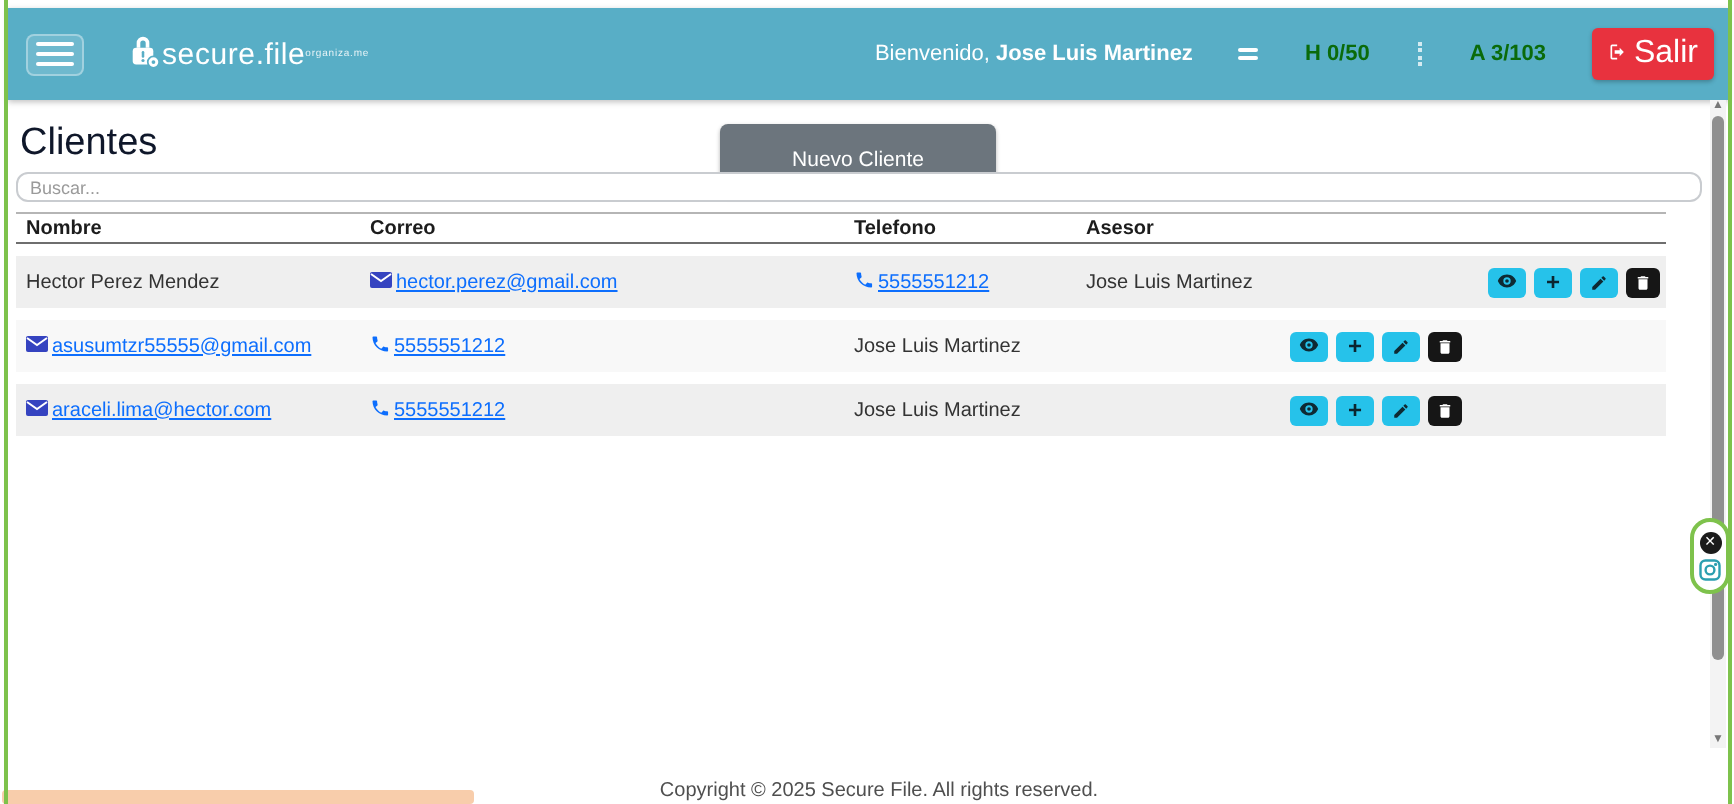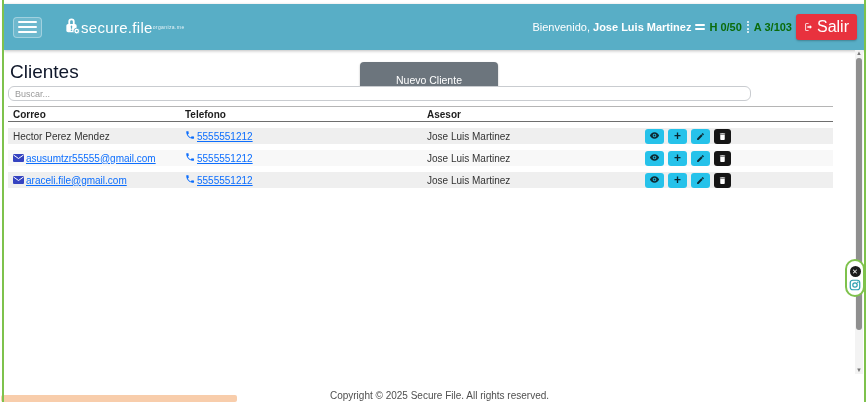--- a/index.html
+++ b/index.html
@@ -18,48 +18,48 @@
             box-shadow:0 1px 3px rgba(0,0,0,.25); z-index:5; }
   .hamburger { margin-left:9px; width:29px; height:21px; border-radius:4px;
                background:rgba(255,255,255,.14); border:1px solid rgba(255,255,255,.35);
                display:flex; flex-direction:column; justify-content:center; gap:3px;
                align-items:center; cursor:pointer; }
   .hamburger i { display:block; width:19px; height:2px; background:#fff; border-radius:1px; }
   .brand { margin-left:20px; display:flex; flex-direction:row; align-items:center; line-height:1; }
   .brand-name { color:#fff; font-size:15px; letter-spacing:.3px; margin-top:1px; }
   .brand-tag { color:rgba(255,255,255,.85); font-size:5px; margin-top:1px; letter-spacing:.4px; }
 
-  .header-right { margin-left:auto; margin-right:7px; display:flex; align-items:center; gap:4px; }
+  .header-right { margin-left:auto; margin-right:7px; display:flex; align-items:center; gap:23px; }
   .welcome { color:#fff; font-size:11px; white-space:nowrap; }
   .welcome b { font-weight:bold; }
   .eqicon { display:inline-flex; flex-direction:column; gap:2px; }
   .eqicon i { width:10px; height:2px; background:#fff; border-radius:1px; }
   .quota { color:#0a6b0a; font-size:11px; font-weight:bold; white-space:nowrap; }
   .dotsep { height:12px; border-left:2px dotted rgba(255,255,255,.75); margin:0 1px; }
   .logout-btn { display:flex; align-items:center; gap:3px; background:#e8323e; color:#fff;
                 border:none; border-radius:3px; font-size:16px; padding:4px 8px; cursor:pointer;
                 font-family:inherit; box-shadow:0 1px 2px rgba(0,0,0,.25);text-align:center; }
 
   
   .page-title { position:absolute; left:10px; top:61px; font-size:19px; font-weight:normal; color:#0f172a; }
   .new-btn { position:absolute; left:360px; top:62px; width:138px; height:36px;
              background:#6c757d; border:none; border-radius:4px; color:#fff; font-size:10.5px;
              font-family:inherit; cursor:pointer; box-shadow:0 1px 2px rgba(0,0,0,.3); }
-  .search { position:absolute; left:8px; top:86px; width:743px; height:15px;
+  .search { position:absolute; left:8px; top:86px; width:843px; height:15px;
             border:1px solid #c9ccd0; border-radius:6px; font-size:9px; padding:0 6px;
             font-family:inherit; color:#444; outline:none; }
   .search::placeholder { color:#9a9a9a; }
 
   
   .table { position:absolute; left:8px; top:106px; width:825px; }
   .tgrid { display:grid; grid-template-columns:172px 242px 116px 196px 1fr; align-items:center; }
   .thead { height:16px; border-top:1px solid #b5b5b5; border-bottom:1px solid #6e6e6e;
            font-size:10px; font-weight:bold; color:#1c1c1c; }
   .thead > div, .trow > div { padding-left:5px; overflow:hidden; white-space:nowrap; }
-  .trow { height:16px; margin-top:6px; font-size:10px; color:#333; }
+  .trow { height:26px; margin-top:6px; font-size:10px; color:#333; }
   .trow.odd { background:#efefef; }
   .trow.even { background:#f8f8f8; }
   .cell-link { color:#0d6efd; text-decoration:underline; display:inline-flex; align-items:center; gap:2px; cursor:pointer; }
   .cell-link svg { flex:0 0 auto; }
   .actions { display:flex; justify-content:flex-end; gap:4px; padding-right:3px; }
   .abtn { width:19px; height:15px; border:none; border-radius:3px; background:#26c2ea;
           display:flex; align-items:center; justify-content:center; cursor:pointer;
           color:#0b2530; font-family:inherit; padding:0; }
   .abtn.plus { font-size:12px; font-weight:bold; line-height:1; }
   .abtn.delete { background:#161616; width:17px; }
@@ -133,64 +133,35 @@
       </button>
     </div>
   </div>
 
   <div class="page-title">Clientes</div>
   <button class="new-btn">Nuevo Cliente</button>
   <input class="search" type="text" placeholder="Buscar..." style="">
 
   <div class="table">
     <div class="tgrid thead">
+      <div>Nombre</div>
       <div>Correo</div>
       <div>Telefono</div>
       <div>Asesor</div>
       <div></div>
     </div>
 
     <div class="tgrid trow odd">
       <div>Hector Perez Mendez</div>
       <div><a class="cell-link">
-            <span><svg width="10" height="10" viewBox="0 0 24 24">
-                <path d="M6.6 10.8c1.5 3 3.9 5.4 6.9 6.9l2.3-2.3c.3-.3.7-.4 1.1-.2 1.2.4 2.5.6 3.8.6.6 0 1 .4 1 1V20c0 .6-.4 1-1 1C10.6 21 3 13.4 3 4c0-.6.4-1 1-1h3.5c.6 0 1 .4 1 1 0 1.3.2 2.6.6 3.8.1.4 0 .8-.2 1.1z" fill="#0d6efd"></path>
-              </svg></span>
-            <span>5555551212</span>
-          </a></div>
-      <div>Jose Luis Martinez</div>
-      <div class="actions">
-        <button class="abtn">
-            <span><svg width="11" height="11" viewBox="0 0 24 24">
-                <path d="M12 5C7 5 3.7 8 2 12c1.7 4 5 7 10 7s8.3-3 10-7c-1.7-4-5-7-10-7zm0 11a4 4 0 1 1 0-8 4 4 0 0 1 0 8zm0-2a2 2 0 1 0 0-4 2 2 0 0 0 0 4z" fill="#0e2a33"></path>
-              </svg></span>
-          </button>
-        <button class="abtn plus">
-            <span>+</span>
-          </button>
-        <button class="abtn">
-            <span><svg width="9" height="9" viewBox="0 0 24 24">
-                <path d="M3 17.25V21h3.75L17.8 9.94l-3.75-3.75L3 17.25zM20.7 7.04c.39-.39.39-1.02 0-1.41l-2.34-2.34c-.39-.39-1.02-.39-1.41 0l-1.83 1.83 3.75 3.75 1.83-1.83z" fill="#0e2a33"></path>
-              </svg></span>
-          </button>
-        <button class="abtn delete">
-            <span><svg width="9" height="9" viewBox="0 0 24 24">
-                <path d="M6 19c0 1.1.9 2 2 2h8c1.1 0 2-.9 2-2V7H6v12zM19 4h-3.5l-1-1h-5l-1 1H5v2h14V4z" fill="#fff"></path>
-              </svg></span>
-          </button>
-      </div>
-    </div>
-
-    <div class="tgrid trow even">
-      <div><a class="cell-link">
             <span><svg width="11" height="8" viewBox="0 0 11 8">
                 <rect width="11" height="8" rx="1" fill="#3543c0"></rect>
                 <path d="M.5 1l5 3.5L10.5 1" stroke="#fff" stroke-width="1" fill="none"></path>
               </svg></span>
-            <span>asusumtzr55555@gmail.com</span>
+            <span>hector.perez@gmail.com</span>
           </a></div>
       <div><a class="cell-link">
             <span><svg width="10" height="10" viewBox="0 0 24 24">
                 <path d="M6.6 10.8c1.5 3 3.9 5.4 6.9 6.9l2.3-2.3c.3-.3.7-.4 1.1-.2 1.2.4 2.5.6 3.8.6.6 0 1 .4 1 1V20c0 .6-.4 1-1 1C10.6 21 3 13.4 3 4c0-.6.4-1 1-1h3.5c.6 0 1 .4 1 1 0 1.3.2 2.6.6 3.8.1.4 0 .8-.2 1.1z" fill="#0d6efd"></path>
               </svg></span>
             <span>5555551212</span>
           </a></div>
       <div>Jose Luis Martinez</div>
       <div class="actions">
         <button class="abtn">
@@ -207,27 +178,64 @@
               </svg></span>
           </button>
         <button class="abtn delete">
             <span><svg width="9" height="9" viewBox="0 0 24 24">
                 <path d="M6 19c0 1.1.9 2 2 2h8c1.1 0 2-.9 2-2V7H6v12zM19 4h-3.5l-1-1h-5l-1 1H5v2h14V4z" fill="#fff"></path>
               </svg></span>
           </button>
       </div>
     </div>
 
-    <div class="tgrid trow odd">
+    <div class="tgrid trow even">
       <div><a class="cell-link">
             <span><svg width="11" height="8" viewBox="0 0 11 8">
                 <rect width="11" height="8" rx="1" fill="#3543c0"></rect>
                 <path d="M.5 1l5 3.5L10.5 1" stroke="#fff" stroke-width="1" fill="none"></path>
               </svg></span>
-            <span>araceli.file@gmail.com</span>
+            <span>asusumtzr55555@gmail.com</span>
+          </a></div>
+      <div><a class="cell-link">
+            <span><svg width="10" height="10" viewBox="0 0 24 24">
+                <path d="M6.6 10.8c1.5 3 3.9 5.4 6.9 6.9l2.3-2.3c.3-.3.7-.4 1.1-.2 1.2.4 2.5.6 3.8.6.6 0 1 .4 1 1V20c0 .6-.4 1-1 1C10.6 21 3 13.4 3 4c0-.6.4-1 1-1h3.5c.6 0 1 .4 1 1 0 1.3.2 2.6.6 3.8.1.4 0 .8-.2 1.1z" fill="#0d6efd"></path>
+              </svg></span>
+            <span>5555551212</span>
+          </a></div>
+      <div>Jose Luis Martinez</div>
+      <div class="actions">
+        <button class="abtn">
+            <span><svg width="11" height="11" viewBox="0 0 24 24">
+                <path d="M12 5C7 5 3.7 8 2 12c1.7 4 5 7 10 7s8.3-3 10-7c-1.7-4-5-7-10-7zm0 11a4 4 0 1 1 0-8 4 4 0 0 1 0 8zm0-2a2 2 0 1 0 0-4 2 2 0 0 0 0 4z" fill="#0e2a33"></path>
+              </svg></span>
+          </button>
+        <button class="abtn plus">
+            <span>+</span>
+          </button>
+        <button class="abtn">
+            <span><svg width="9" height="9" viewBox="0 0 24 24">
+                <path d="M3 17.25V21h3.75L17.8 9.94l-3.75-3.75L3 17.25zM20.7 7.04c.39-.39.39-1.02 0-1.41l-2.34-2.34c-.39-.39-1.02-.39-1.41 0l-1.83 1.83 3.75 3.75 1.83-1.83z" fill="#0e2a33"></path>
+              </svg></span>
+          </button>
+        <button class="abtn delete">
+            <span><svg width="9" height="9" viewBox="0 0 24 24">
+                <path d="M6 19c0 1.1.9 2 2 2h8c1.1 0 2-.9 2-2V7H6v12zM19 4h-3.5l-1-1h-5l-1 1H5v2h14V4z" fill="#fff"></path>
+              </svg></span>
+          </button>
+      </div>
+    </div>
+
+    <div class="tgrid trow odd">
+      <div><a class="cell-link">
+            <span><svg width="11" height="8" viewBox="0 0 11 8">
+                <rect width="11" height="8" rx="1" fill="#3543c0"></rect>
+                <path d="M.5 1l5 3.5L10.5 1" stroke="#fff" stroke-width="1" fill="none"></path>
+              </svg></span>
+            <span>araceli.lima@hector.com</span>
           </a></div>
       <div><a class="cell-link">
             <span><svg width="10" height="10" viewBox="0 0 24 24">
                 <path d="M6.6 10.8c1.5 3 3.9 5.4 6.9 6.9l2.3-2.3c.3-.3.7-.4 1.1-.2 1.2.4 2.5.6 3.8.6.6 0 1 .4 1 1V20c0 .6-.4 1-1 1C10.6 21 3 13.4 3 4c0-.6.4-1 1-1h3.5c.6 0 1 .4 1 1 0 1.3.2 2.6.6 3.8.1.4 0 .8-.2 1.1z" fill="#0d6efd"></path>
               </svg></span>
             <span>5555551212</span>
           </a></div>
       <div>Jose Luis Martinez</div>
       <div class="actions">
         <button class="abtn">

